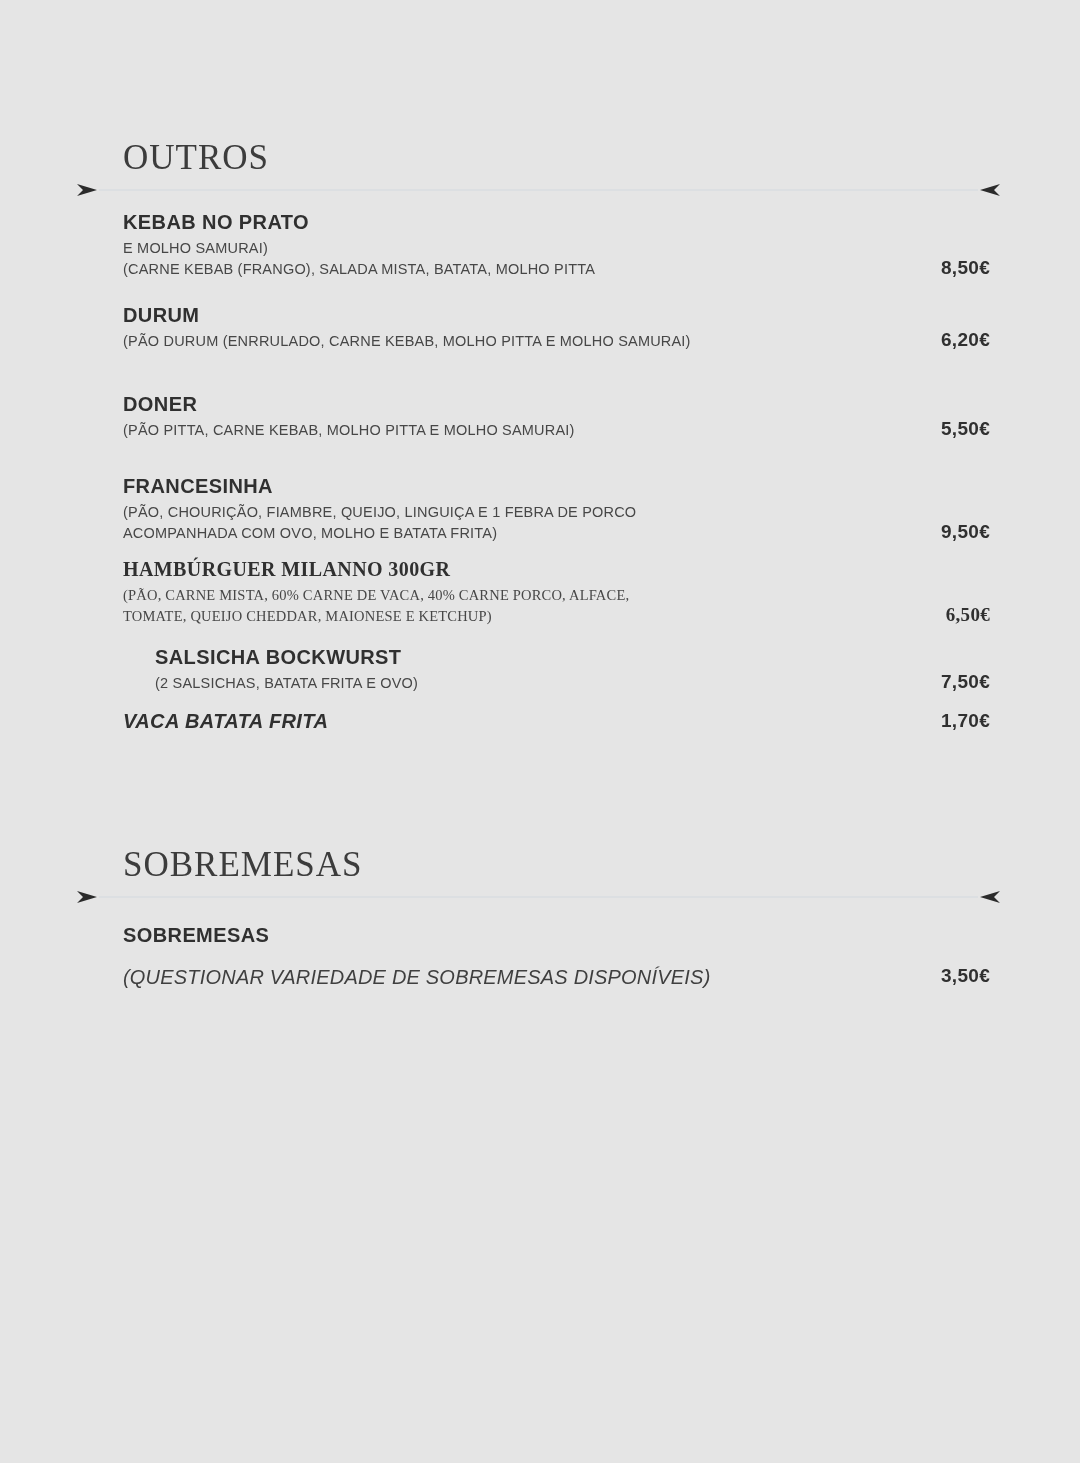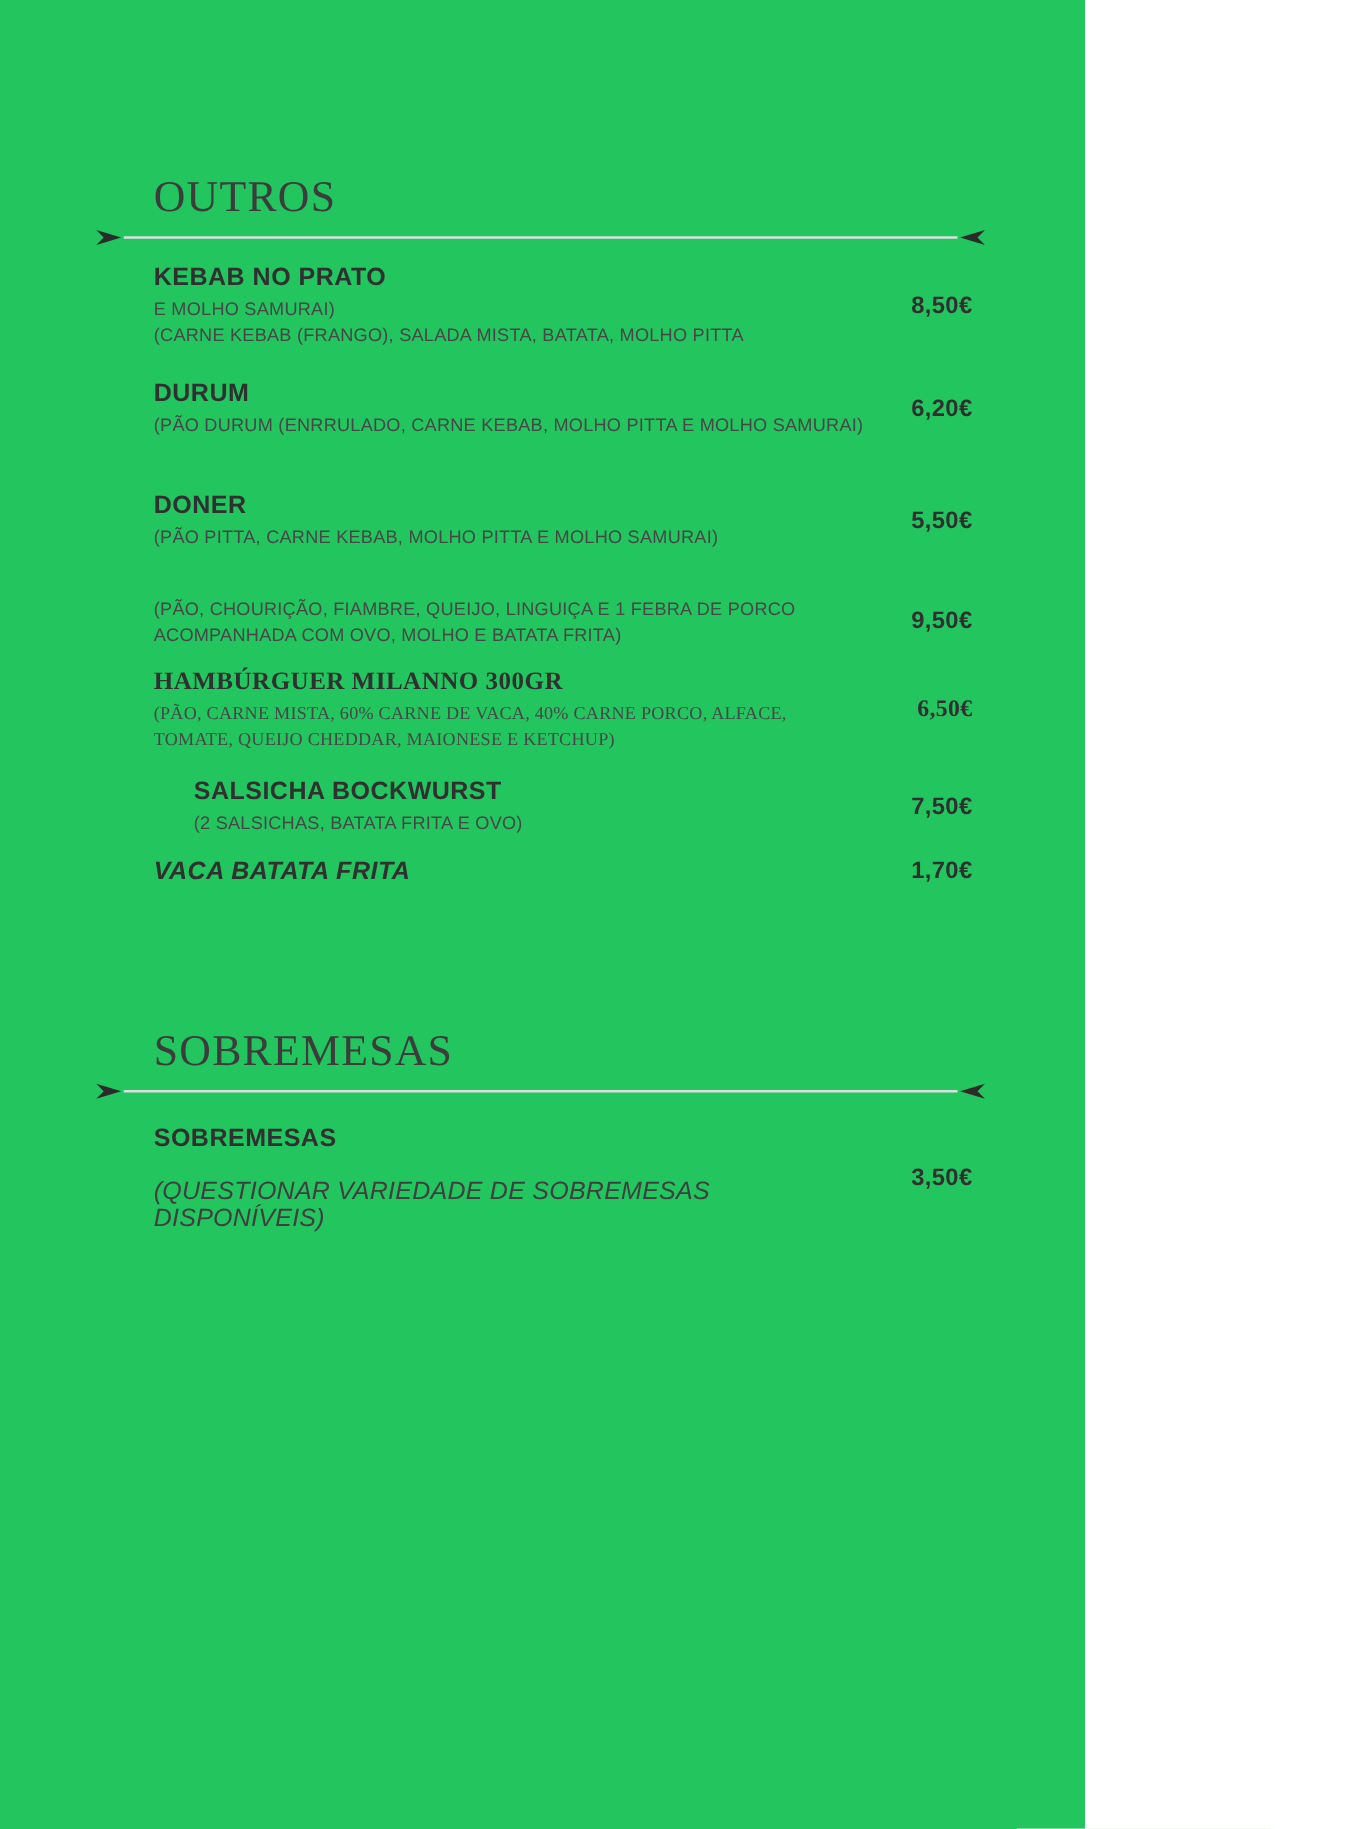--- a/index.html
+++ b/index.html
@@ -8,23 +8,23 @@
     font-family: "Liberation Sans", sans-serif;
   }
   body {
     width: 1080px;
     min-height: 1463px;
     position: relative;
   }
   .page {
     position: absolute;
     top: 0; left: 0;
-    width: 868px;
+    width: 1080px;
     min-height: 1463px;
-    background: #22c55e;
+    background: #e5e5e5;
     padding: 138px 90px 0 123px; 
   }
   .section { width: 100%; }
   .section + .section { margin-top: 112px; }
 
   .section-title {
     font-family: "Liberation Serif", serif;
     font-weight: 400;
     font-size: 35px;
     line-height: 40px;
@@ -44,21 +44,21 @@
   .divider .line {
     flex: 1;
     height: 2px;
     background: #dcdfe2;
   }
   .divider svg { flex: 0 0 auto; display: block; }
 
   .menu-item {
     display: flex;
     justify-content: space-between;
-    align-items: center;
+    align-items: flex-end;
   }
   .item-main { max-width: 700px; }
   .item-name {
     font-size: 20px;
     font-weight: 700;
     letter-spacing: 0.4px;
     line-height: 24px;
     color: #303030;
   }
   .menu-item.emphasis .item-name { font-style: italic; }
@@ -141,20 +141,21 @@
       <div class="item-name">DONER</div>
       <div class="item-desc">
               <div class="desc-line">(PÃO PITTA, CARNE KEBAB, MOLHO PITTA E MOLHO SAMURAI)</div>
             </div>
     </div>
     <div class="item-price">5,50€</div>
   </div>
 
   <div class="menu-item">
     <div class="item-main">
+      <div class="item-name">FRANCESINHA</div>
       <div class="item-desc">
               <div class="desc-line">(PÃO, CHOURIÇÃO, FIAMBRE, QUEIJO, LINGUIÇA E 1 FEBRA DE PORCO</div>
               <div class="desc-line">ACOMPANHADA COM OVO, MOLHO E BATATA FRITA)</div>
             </div>
     </div>
     <div class="item-price">9,50€</div>
   </div>
 
   <div class="menu-item">
     <div class="item-main">

